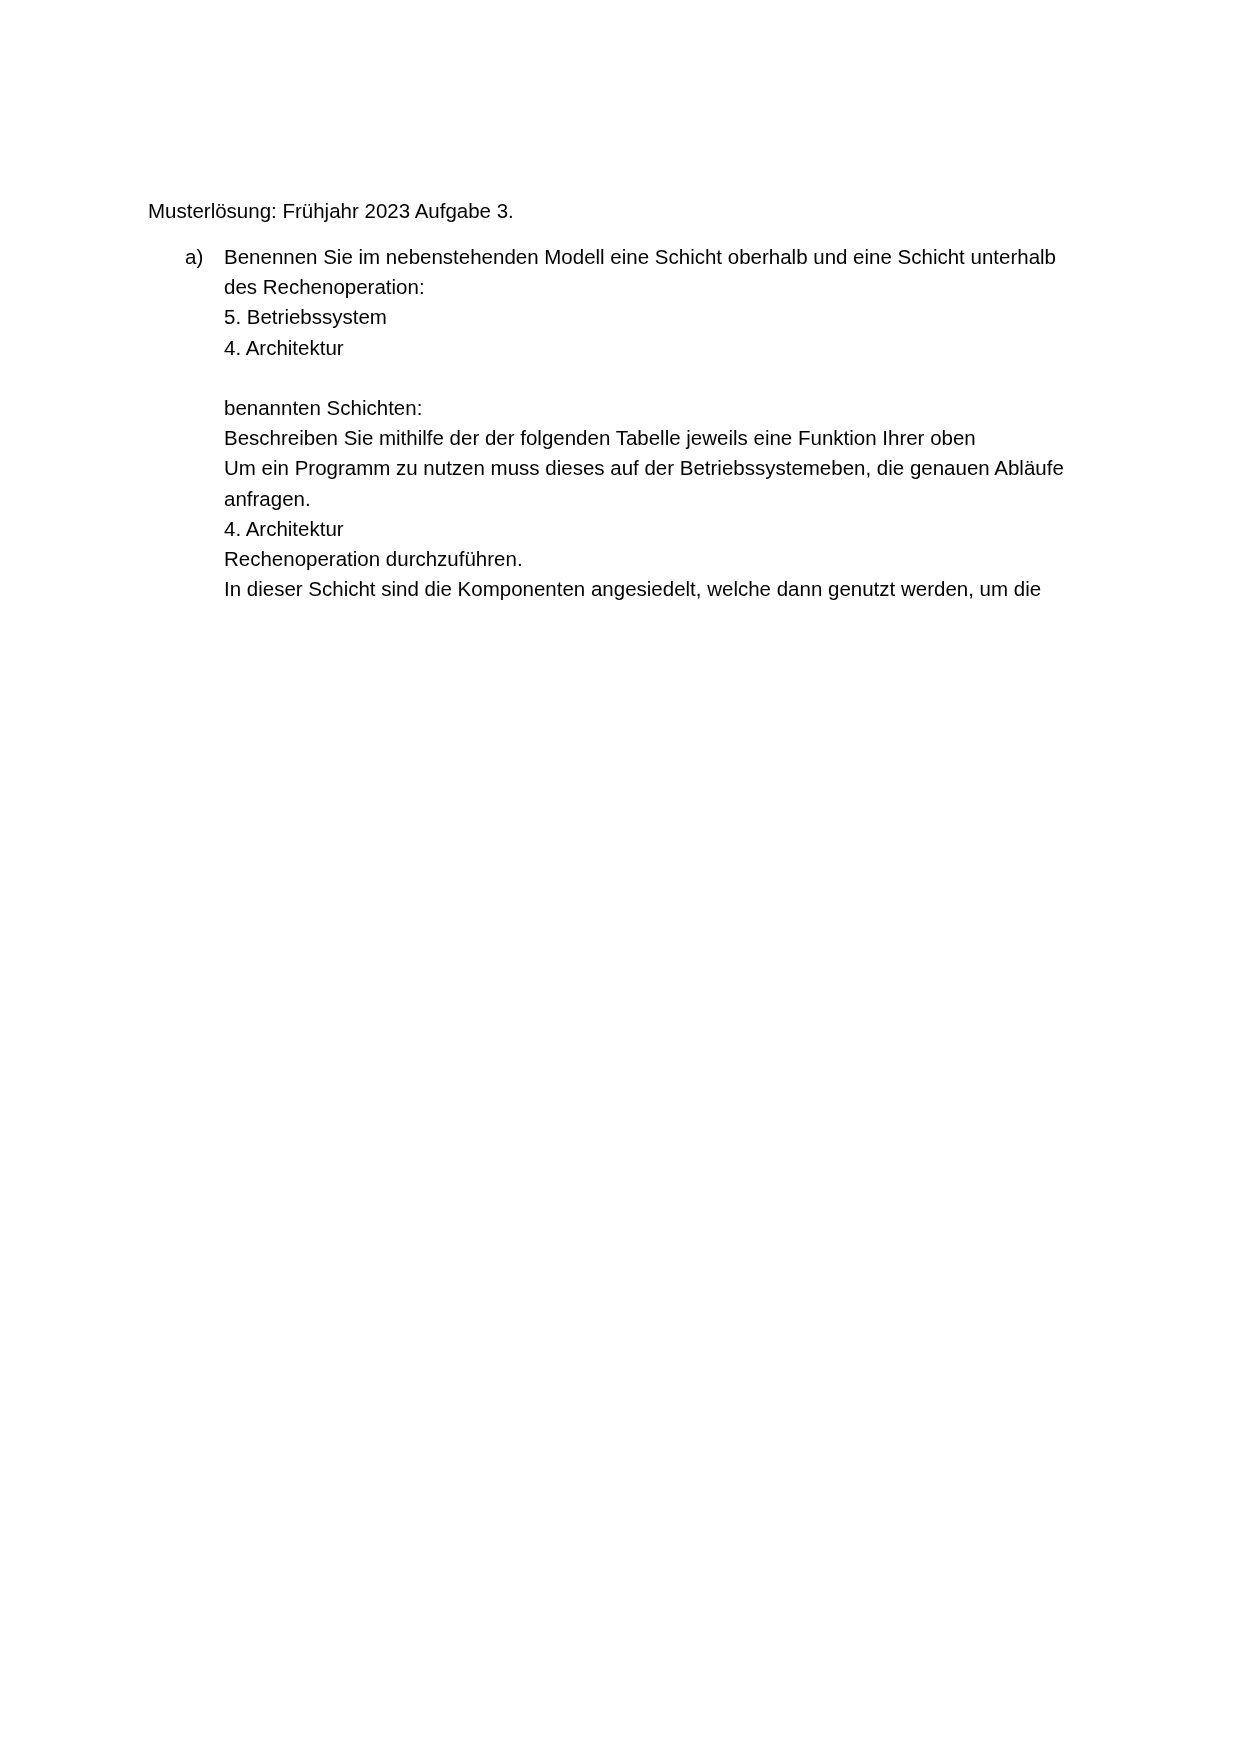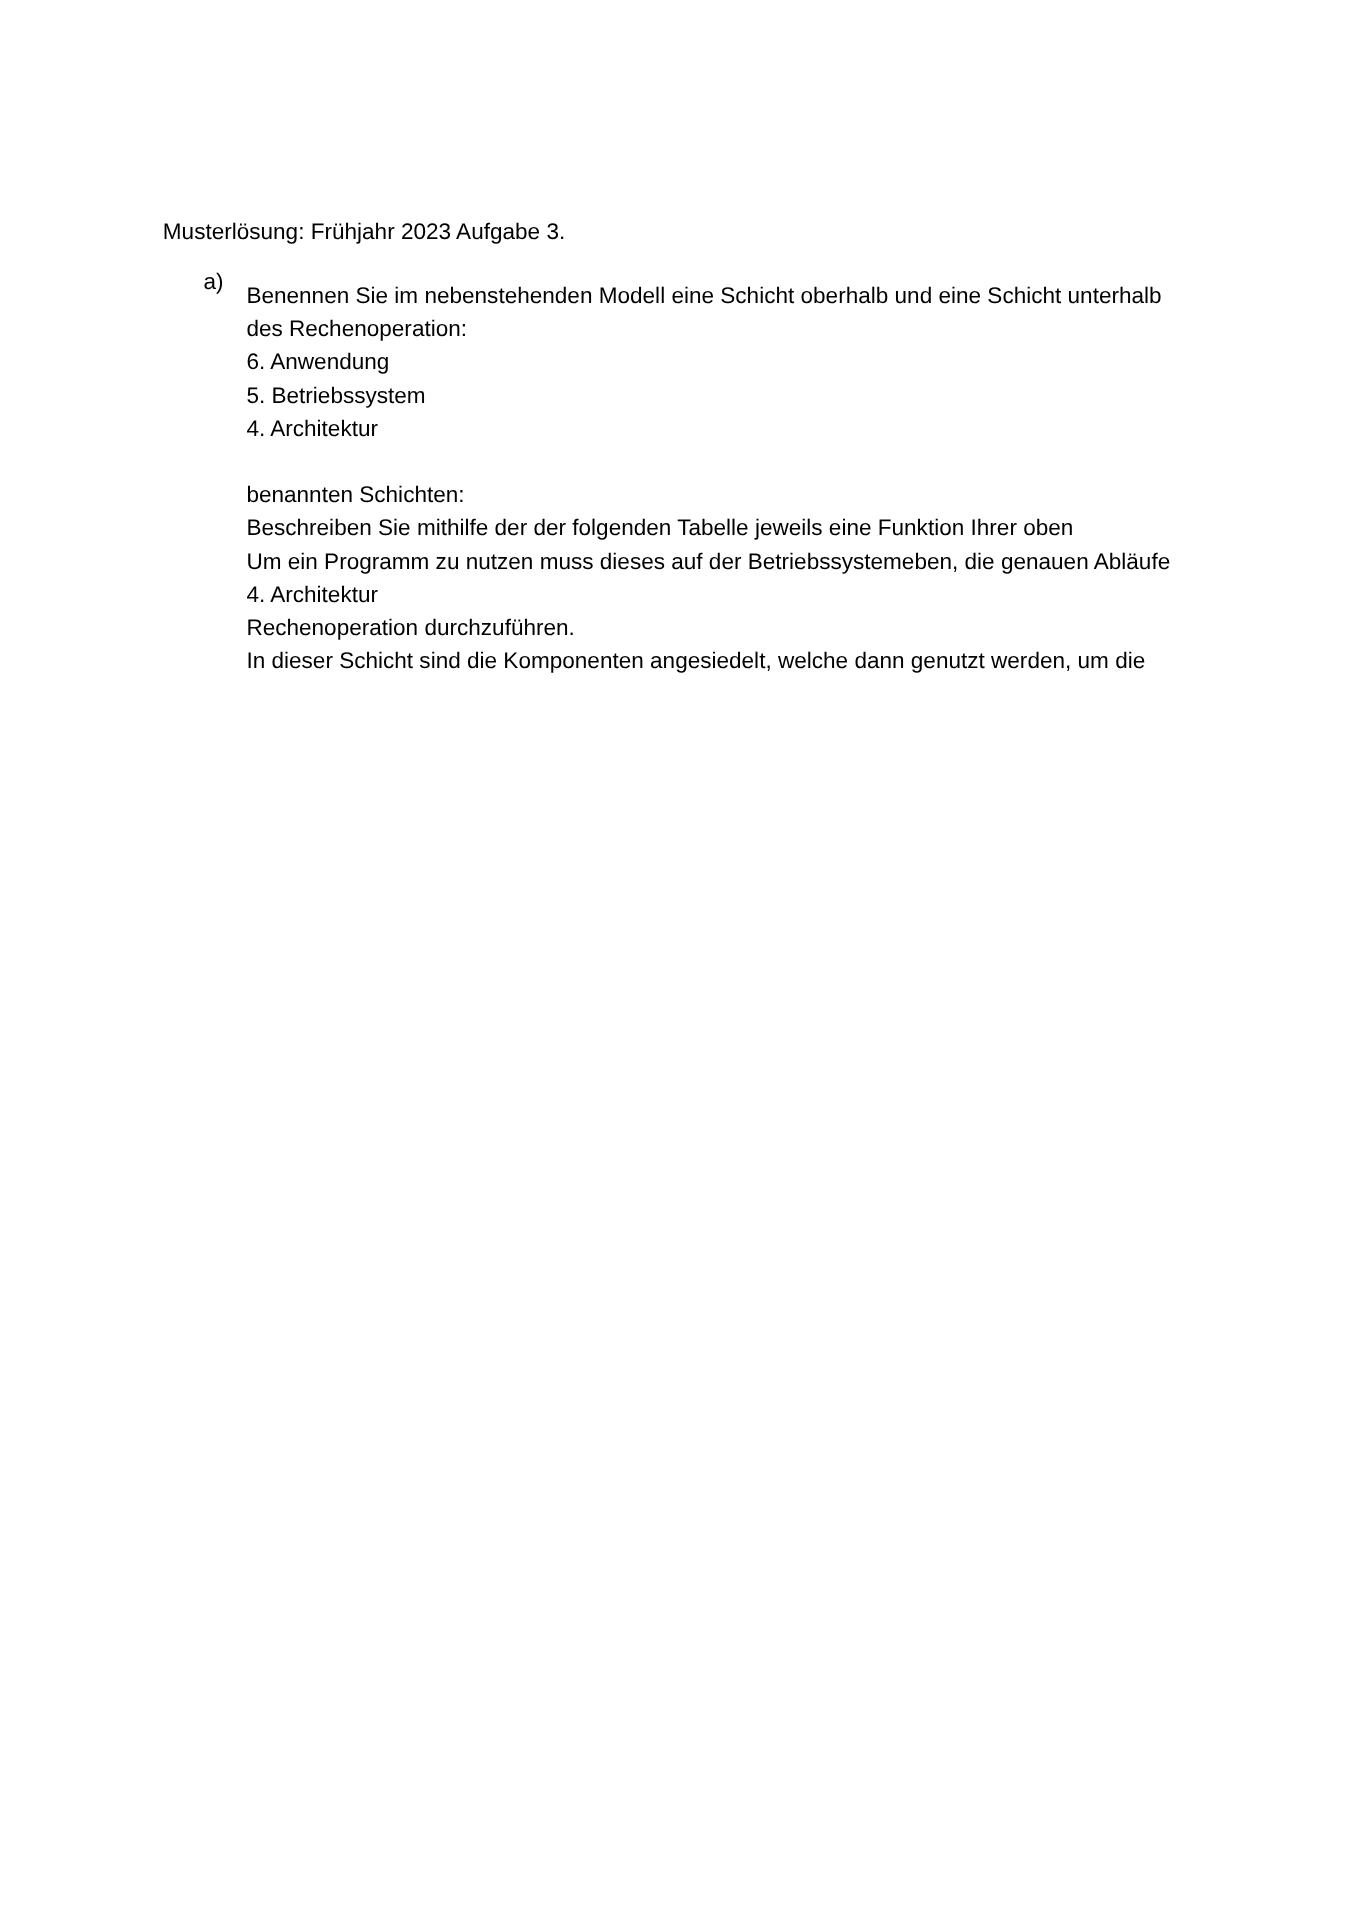--- a/index.html
+++ b/index.html
@@ -41,21 +41,21 @@
     }
     .item-marker {
       position: absolute;
       left: 37px;
       top: 0;
       white-space: nowrap;
     }
     .item-body {
       position: absolute;
       left: 76px;
-      top: 12px;
+      top: 0;
       width: 880px;
     }
     .line {
       display: block;
       white-space: nowrap;
       min-height: 30.2px;
     }
     .spacer {
       display: block;
       height: 30.2px;
@@ -68,30 +68,30 @@
 
   <div class="title">Musterlösung: Frühjahr 2023 Aufgabe 3.</div>
 
   <div class="item">
     <span class="item-marker">a)</span>
 
     <div class="item-body">
       <span class="line">Benennen Sie im nebenstehenden Modell eine Schicht oberhalb und eine Schicht unterhalb</span>
       <span class="line">des Rechenoperation:</span>
 
-      <span class="line">6. Anwendung</span>
       <span class="line">5. Betriebssystem</span>
       <span class="line">4. Architektur</span>
 
       <span class="spacer"></span>
 
       <span class="line">benannten Schichten:</span>
       <span class="line">Beschreiben Sie mithilfe der der folgenden Tabelle jeweils eine Funktion Ihrer oben</span>
 
       <span class="line">Um ein Programm zu nutzen muss dieses auf der Betriebssystemeben, die genauen Abläufe</span>
+      <span class="line">anfragen.</span>
 
       <span class="line">4. Architektur</span>
       <span class="line">Rechenoperation durchzuführen.</span>
       <span class="line">In dieser Schicht sind die Komponenten angesiedelt, welche dann genutzt werden, um die</span>
     </div>
   </div>
 
 </div>
 
 </body></html>

